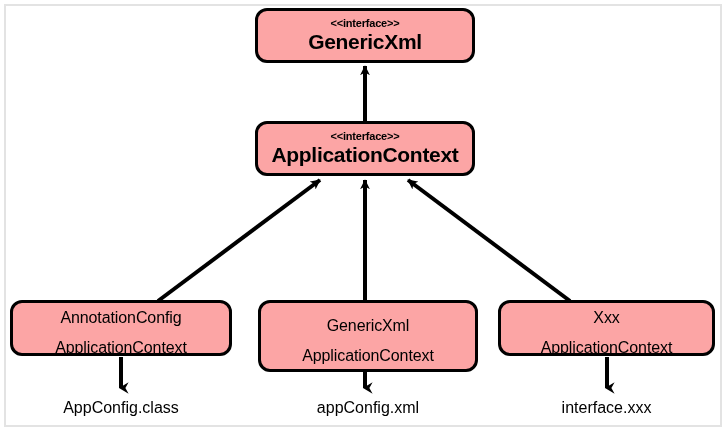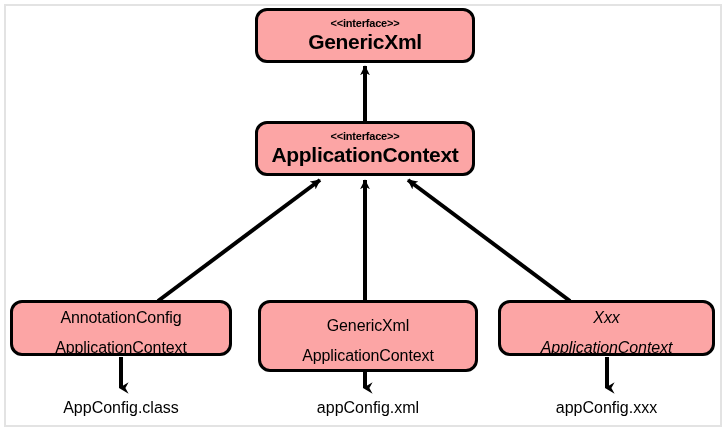--- a/index.html
+++ b/index.html
@@ -72,21 +72,21 @@
     font-size: 16px;
     color: #000000;
     text-align: center;
     line-height: 20px;
     white-space: nowrap;
   }
   #node-beanfactory   { left: 255px; top: 8px;   width: 220px; height: 55px; }
   #node-appcontext    { left: 255px; top: 121px; width: 220px; height: 55px; }
   #node-annotation    { left: 10px;  top: 300px; width: 222px; height: 56px; }
   #node-genericxml    { left: 258px; top: 300px; width: 220px; height: 72px; }
-  #node-xxx           { left: 498px; top: 300px; width: 217px; height: 56px; font-style: italic; }
+  #node-xxx           { left: 498px; top: 300px; width: 217px; height: 56px; }
   #label-appconfig-class { left: 10px;  top: 398px; width: 222px; }
   #label-appconfig-xml   { left: 258px; top: 398px; width: 220px; }
   #label-appconfig-xxx   { left: 498px; top: 398px; width: 217px; }
 </style>
 </head>
 <body>
 
 <div id="canvas">
 
   <div class="frame"></div>
@@ -134,15 +134,15 @@
     <div class="impl-line">ApplicationContext</div>
   </div>
 
   <div class="node" id="node-xxx">
     <div class="impl-line">Xxx</div>
     <div class="impl-line">ApplicationContext</div>
   </div>
 
   <div class="file-label" id="label-appconfig-xml">appConfig.xml</div>
   <div class="file-label" id="label-appconfig-class">AppConfig.class</div>
-  <div class="file-label" id="label-appconfig-xxx">appConfig.xxx</div>
+  <div class="file-label" id="label-appconfig-xxx">interface.xxx</div>
 
 </div>
 
 </body></html>

